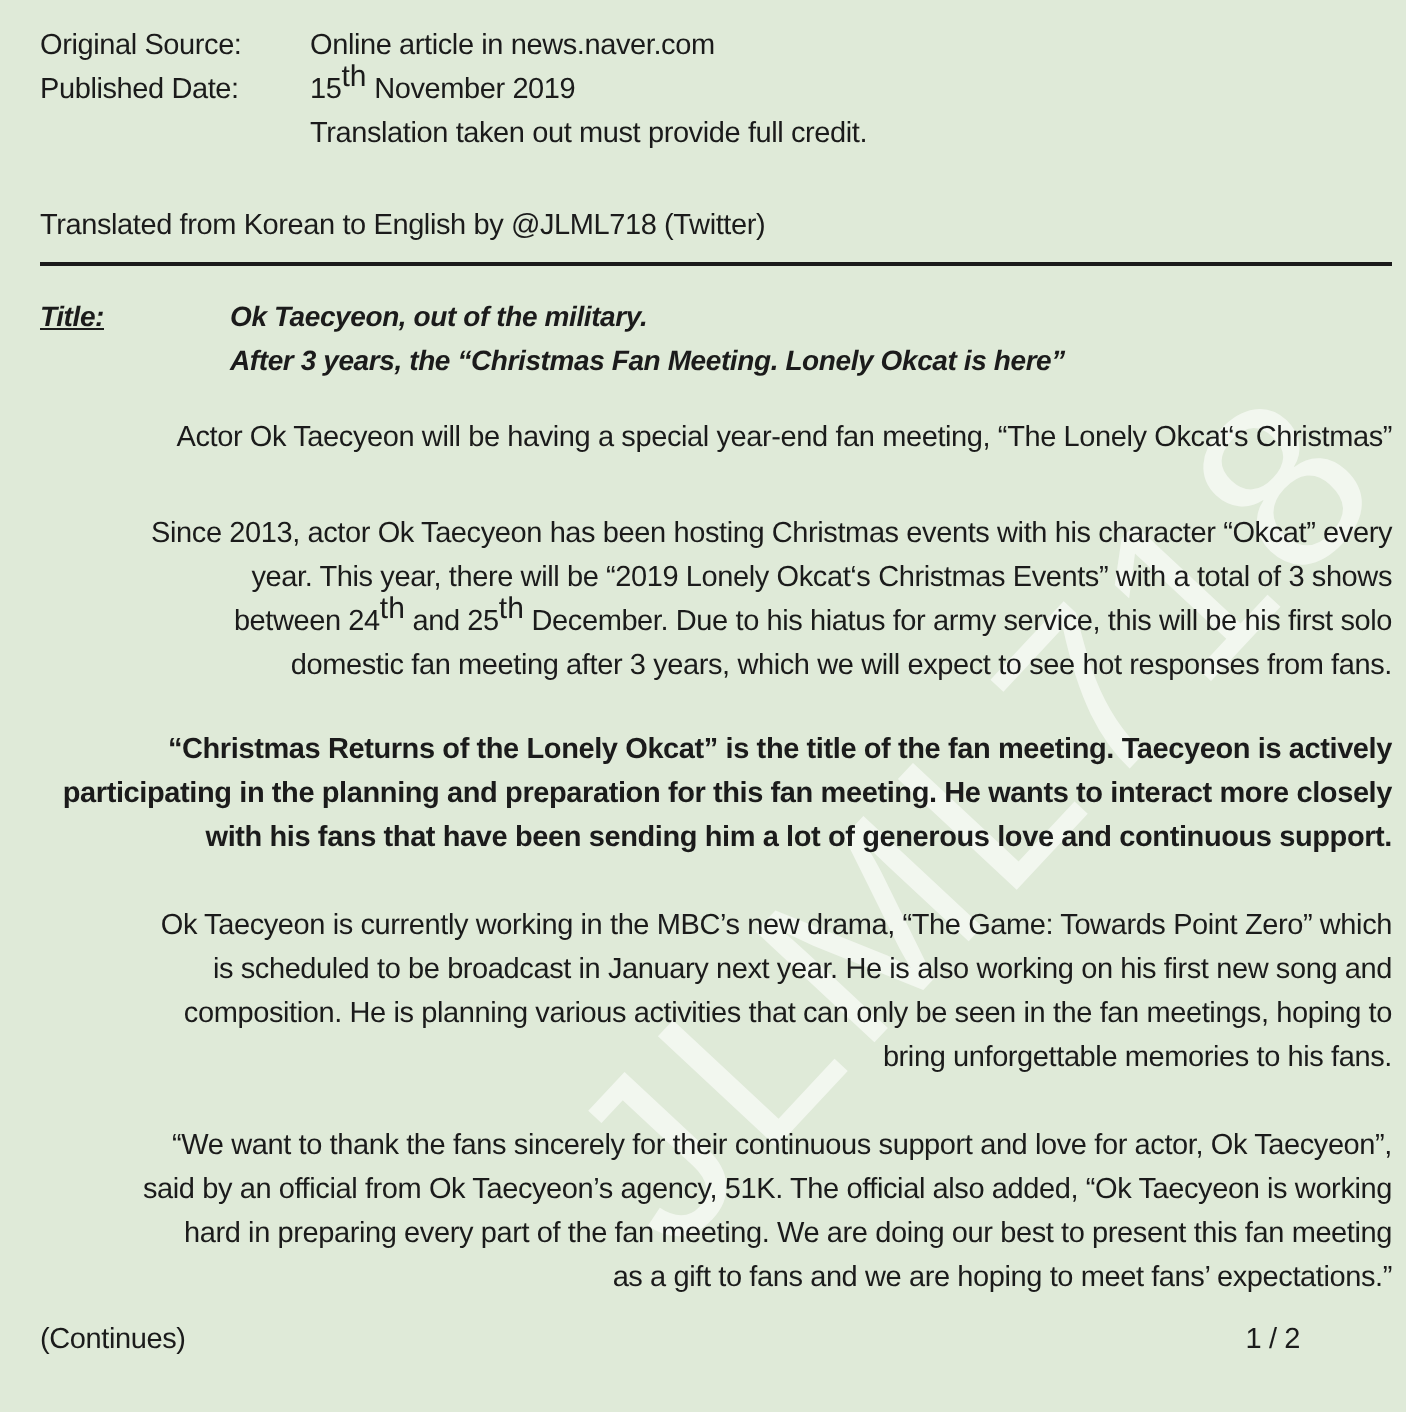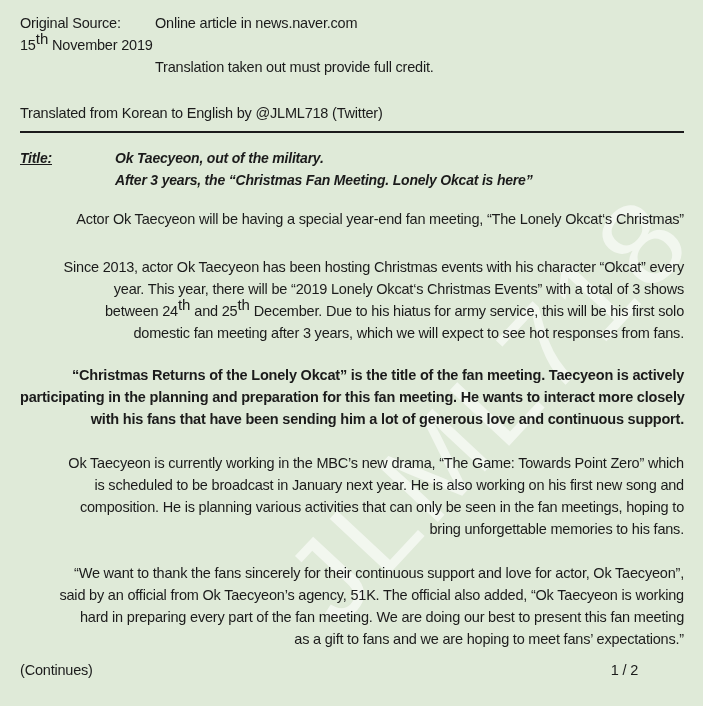--- a/index.html
+++ b/index.html
@@ -17,21 +17,21 @@
     transform:translate(-50%,-50%) rotate(-47deg);
     font-size:118px;
     letter-spacing:6px;
     color:rgba(255,255,255,0.6);
     white-space:nowrap;
     z-index:0;
     font-weight:400;
   }
   .content{
     position:relative;z-index:1;
-    padding:12px 19px 0 20px;
+    padding:12px 7px 0 20px;
     font-size:14.5px;
     line-height:22px;
     letter-spacing:-0.2px;
   }
   .row{display:flex;}
   .label{width:135px;flex:none;}
   .value{flex:1;}
   sup{font-size:15px;letter-spacing:0;line-height:0;}
   .translated{margin-top:24px;}
   .rule{height:2px;background:#1b1b1b;margin-top:7px;}
@@ -57,20 +57,21 @@
 <div class="watermark">JLML718</div>
 
 <div class="content">
 
   <div id="header-rows">
       <div class="row">
         <span class="label">Original Source:</span>
         <span class="value">Online article in news.naver.com</span>
       </div>
       <div class="row">
+        <span class="label">Published Date:</span>
         <span class="value">15<sup>th</sup> November 2019</span>
       </div>
       <div class="row">
         <span class="label"></span>
         <span class="value">Translation taken out must provide full credit.</span>
       </div>
     </div>
 
   <div class="translated">Translated from Korean to English by @JLML718 (Twitter)</div>
 

